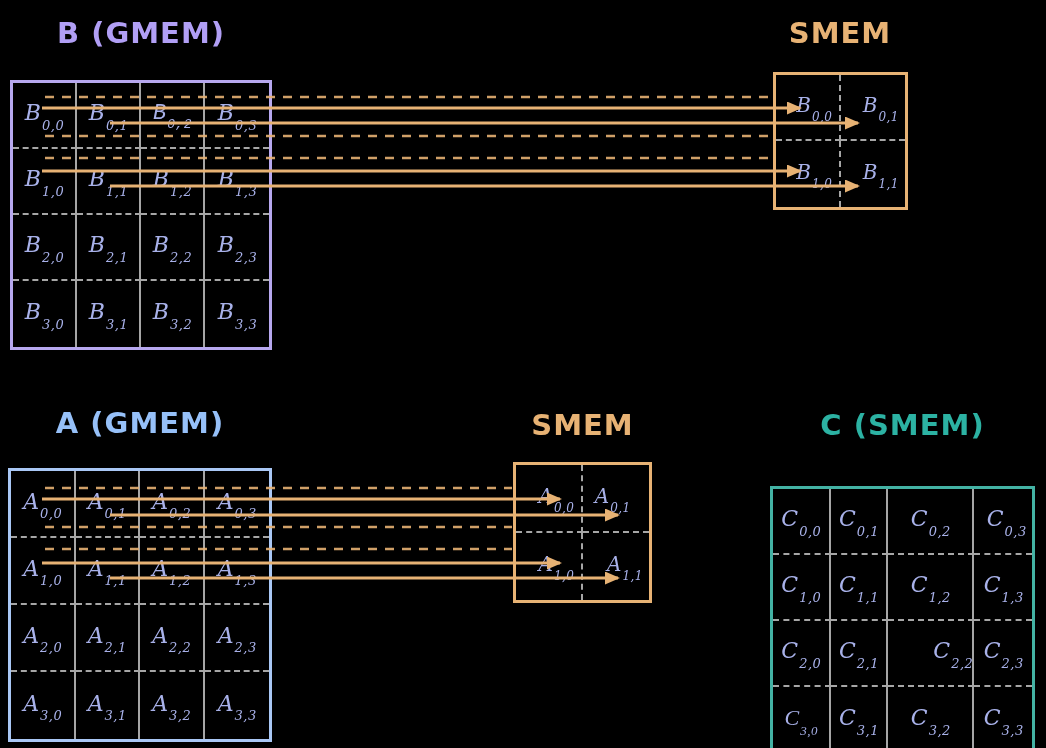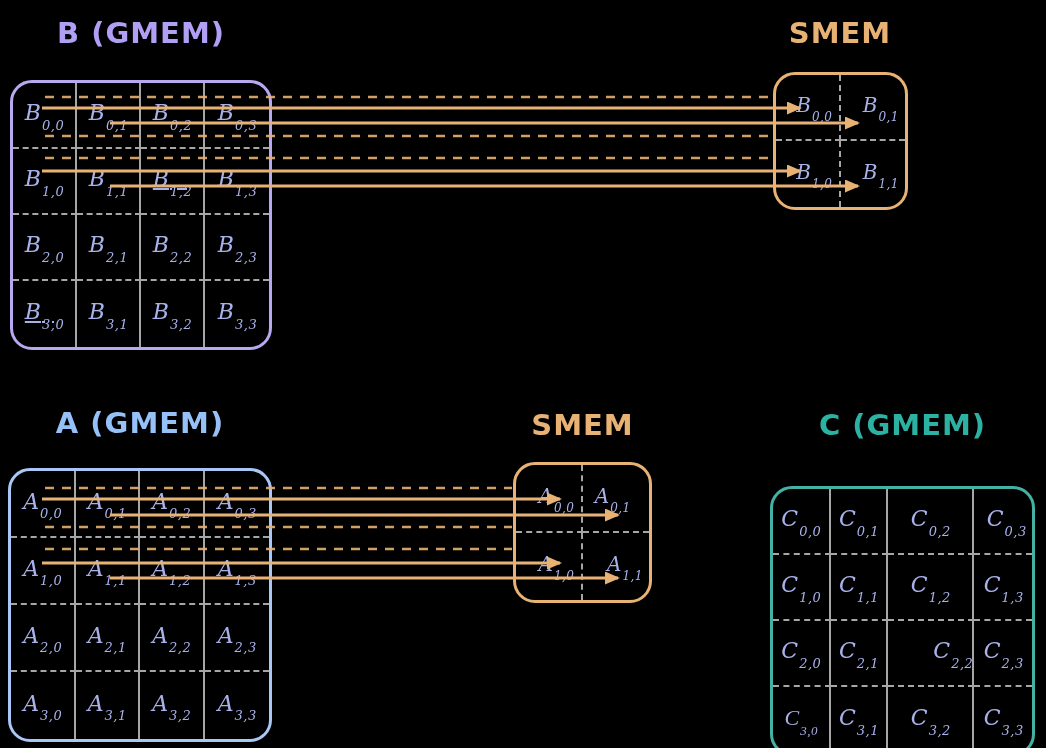--- a/index.html
+++ b/index.html
@@ -26,21 +26,20 @@
   #title-b      { left: 10px;  top: 16px;  width: 262px; color: var(--b_accent); }
   #title-b-smem { left: 760px; top: 16px;  width: 160px; color: var(--smem_accent); }
   #title-a      { left: 8px;   top: 406px; width: 264px; color: var(--a_accent); }
   #title-a-smem { left: 505px; top: 408px; width: 155px; color: var(--smem_accent); }
   #title-c      { left: 770px; top: 408px; width: 265px; color: var(--c_accent); }
 
   .grid {
     position: absolute;
     display: grid;
     box-sizing: border-box;
-    border-radius: 22px;
   }
   #grid-b      { left: 10px;  top: 80px;  width: 262px; height: 270px;
                  grid-template-columns: repeat(4,1fr); grid-template-rows: repeat(4,1fr);
                  border: 3px solid var(--b_border); }
   #grid-b-smem { left: 773px; top: 72px;  width: 135px; height: 138px;
                  grid-template-columns: repeat(2,1fr); grid-template-rows: repeat(2,1fr);
                  border: 3px solid var(--smem_accent); }
   #grid-a      { left: 8px;   top: 468px; width: 264px; height: 274px;
                  grid-template-columns: repeat(4,1fr); grid-template-rows: repeat(4,1fr);
                  border: 3px solid var(--a_border); }
@@ -88,60 +87,60 @@
 </style>
 </head>
 <body>
 
 <div id="canvas">
 
   <div class="title" id="title-b">B (GMEM)</div>
   <div class="title" id="title-b-smem">SMEM</div>
   <div class="title" id="title-a">A (GMEM)</div>
   <div class="title" id="title-a-smem">SMEM</div>
-  <div class="title" id="title-c">C (GMEM)</div>
+  <div class="title" id="title-c">C (SMEM)</div>
 
   <div class="grid gmem" id="grid-b">
       <div class="cell" style="border-right: 2px solid rgb(166, 166, 166); border-bottom: 2px dashed rgb(166, 166, 166);">
         <span>B<sub>0,0</sub></span>
       </div>
       <div class="cell" style="border-right: 2px solid rgb(166, 166, 166); border-bottom: 2px dashed rgb(166, 166, 166);">
         <span>B<sub>0,1</sub></span>
       </div>
-      <div class="cell" style="border-right: 2px solid rgb(166, 166, 166); border-bottom: 2px dashed rgb(166, 166, 166);">
+      <div class="cell" style="border-right: 2px solid rgb(166, 166, 166); border-bottom: 2px dashed rgb(166, 166, 166); font-family: Liberation Mono, monospace;">
         <span>B<sub>0,2</sub></span>
       </div>
       <div class="cell" style="border-bottom: 2px dashed rgb(166, 166, 166);">
         <span>B<sub>0,3</sub></span>
       </div>
       <div class="cell" style="border-right: 2px solid rgb(166, 166, 166); border-bottom: 2px dashed rgb(166, 166, 166);">
         <span>B<sub>1,0</sub></span>
       </div>
       <div class="cell" style="border-right: 2px solid rgb(166, 166, 166); border-bottom: 2px dashed rgb(166, 166, 166);">
         <span>B<sub>1,1</sub></span>
       </div>
-      <div class="cell" style="border-right: 2px solid rgb(166, 166, 166); border-bottom: 2px dashed rgb(166, 166, 166); text-decoration: underline;">
+      <div class="cell" style="border-right: 2px solid rgb(166, 166, 166); border-bottom: 2px dashed rgb(166, 166, 166);">
         <span>B<sub>1,2</sub></span>
       </div>
       <div class="cell" style="border-bottom: 2px dashed rgb(166, 166, 166);">
         <span>B<sub>1,3</sub></span>
       </div>
       <div class="cell" style="border-right: 2px solid rgb(166, 166, 166); border-bottom: 2px dashed rgb(166, 166, 166);">
         <span>B<sub>2,0</sub></span>
       </div>
       <div class="cell" style="border-right: 2px solid rgb(166, 166, 166); border-bottom: 2px dashed rgb(166, 166, 166);">
         <span>B<sub>2,1</sub></span>
       </div>
       <div class="cell" style="border-right: 2px solid rgb(166, 166, 166); border-bottom: 2px dashed rgb(166, 166, 166); justify-content: center;">
         <span>B<sub>2,2</sub></span>
       </div>
       <div class="cell" style="border-bottom: 2px dashed rgb(166, 166, 166);">
         <span>B<sub>2,3</sub></span>
       </div>
-      <div class="cell" style="border-right: 2px solid rgb(166, 166, 166); text-decoration: underline;">
+      <div class="cell" style="border-right: 2px solid rgb(166, 166, 166);">
         <span>B<sub>3,0</sub></span>
       </div>
       <div class="cell" style="border-right: 2px solid rgb(166, 166, 166);">
         <span>B<sub>3,1</sub></span>
       </div>
       <div class="cell" style="border-right: 2px solid rgb(166, 166, 166); align-items: center;">
         <span>B<sub>3,2</sub></span>
       </div>
       <div class="cell">
         <span>B<sub>3,3</sub></span>

